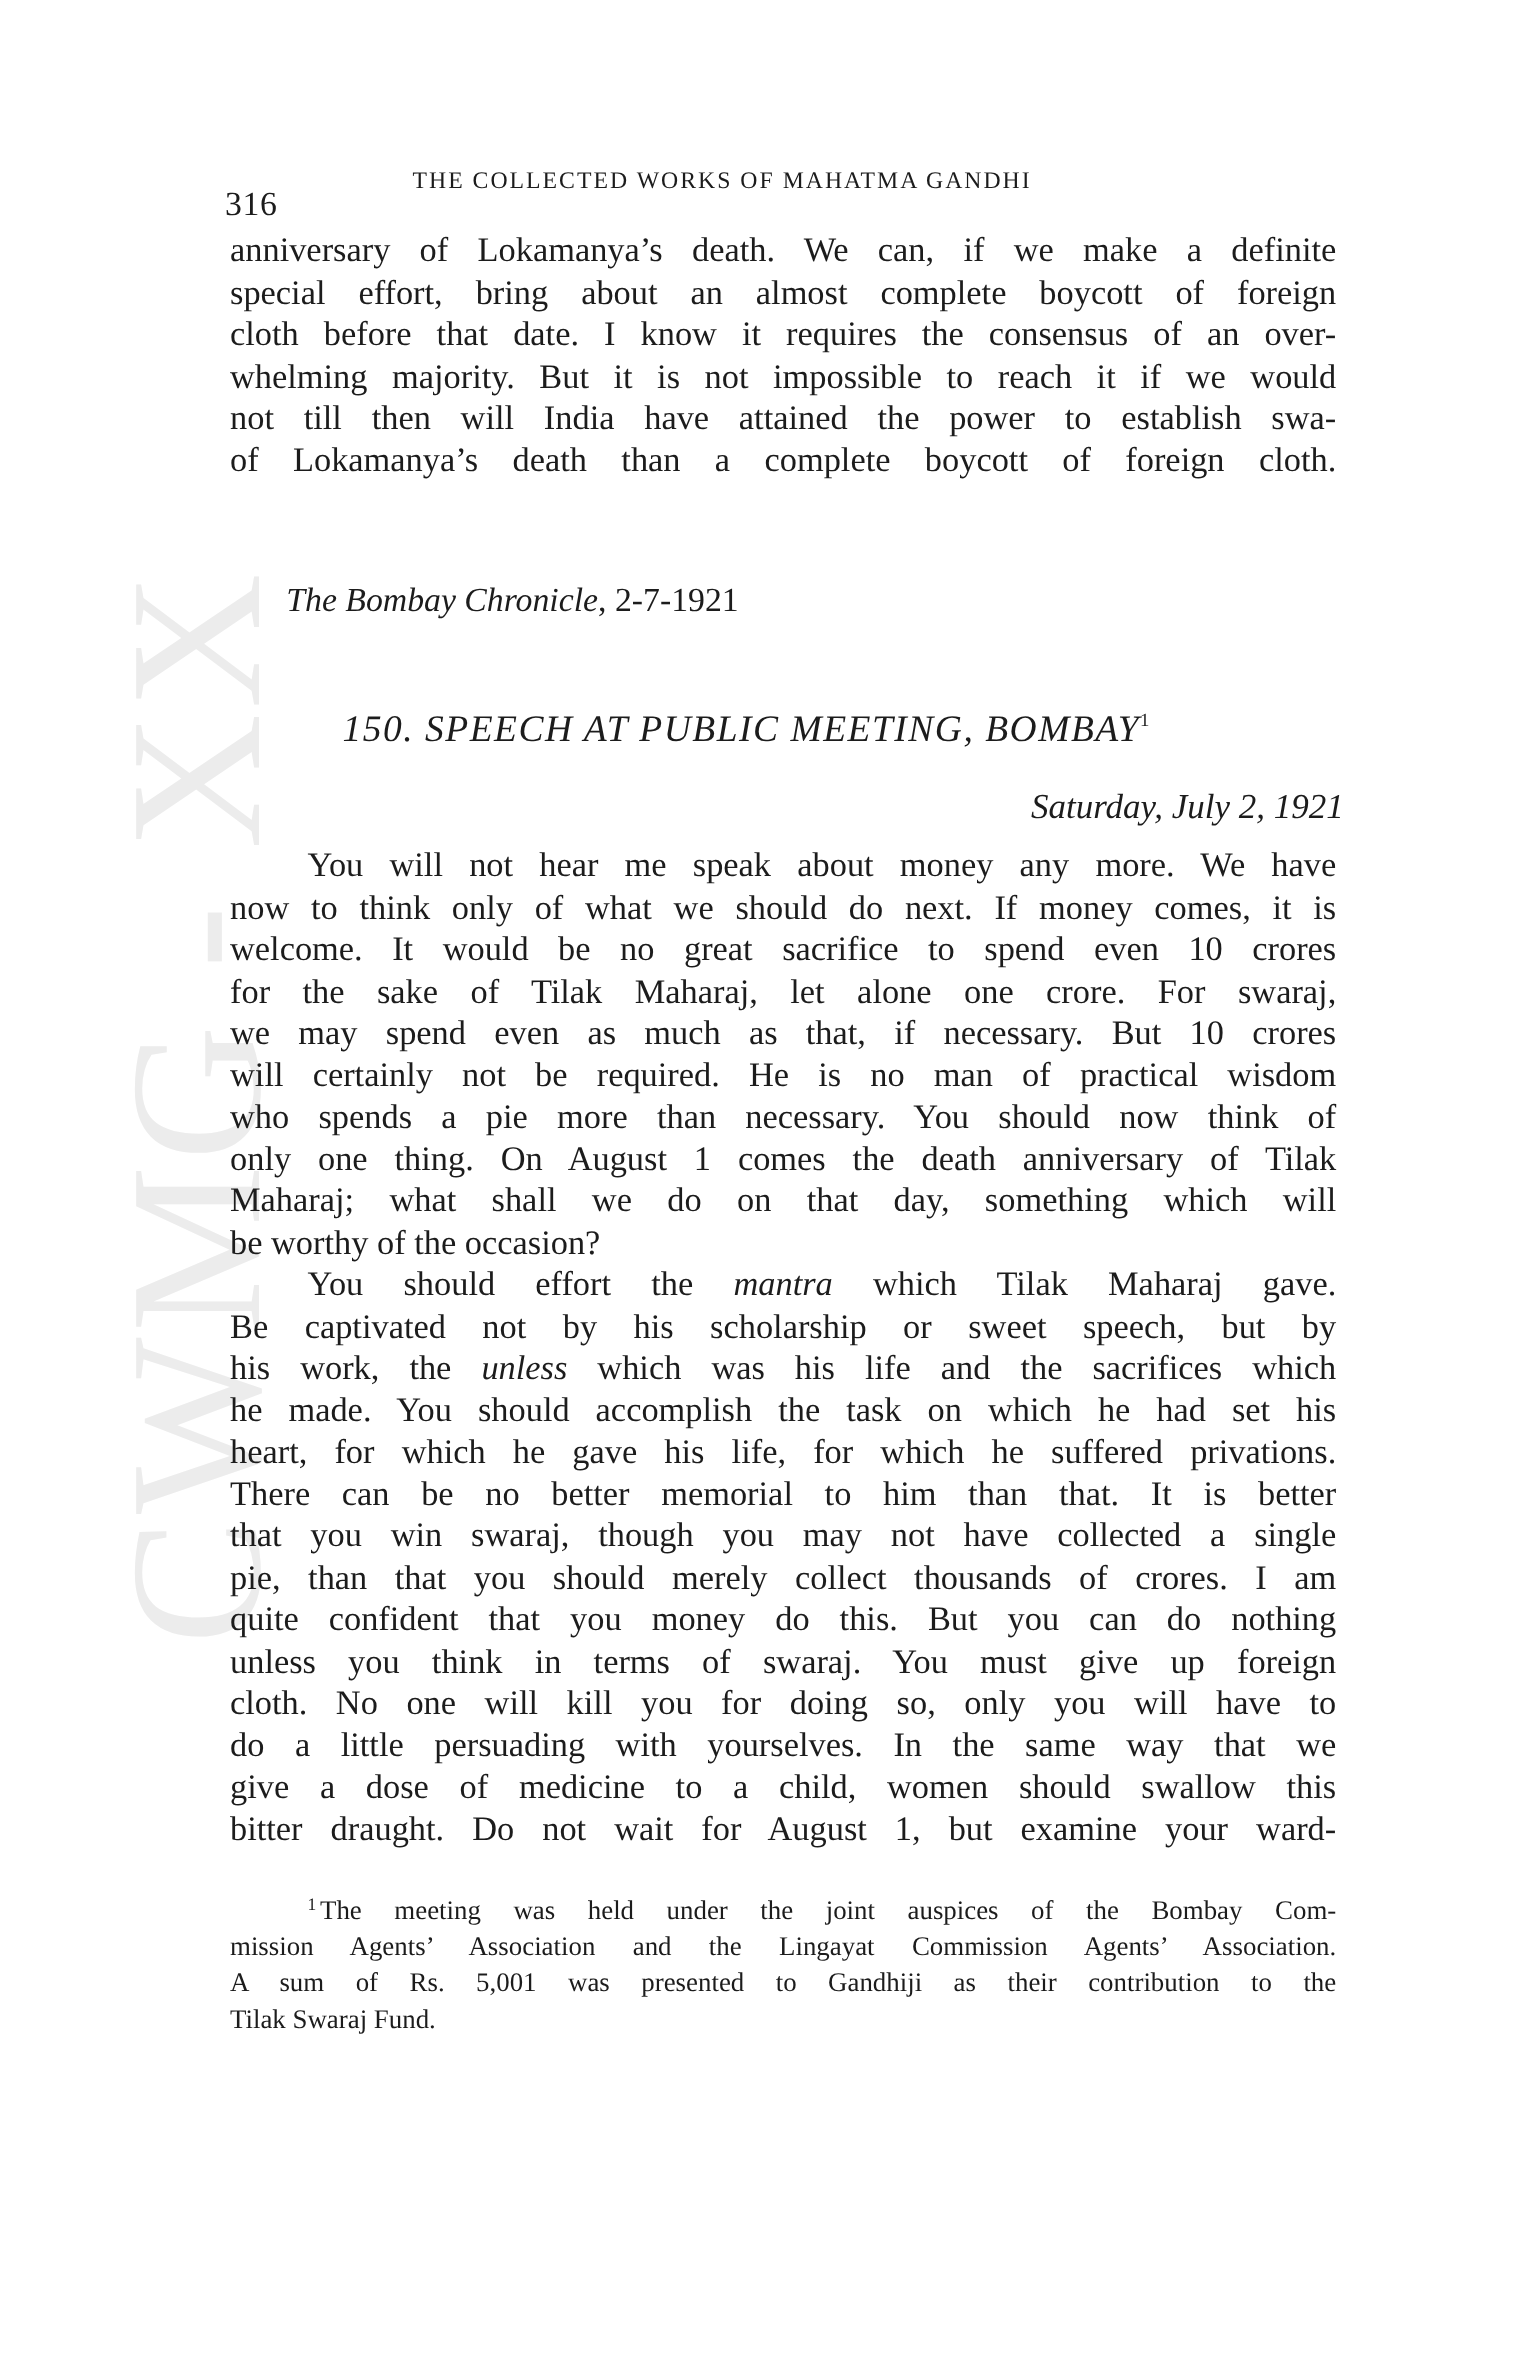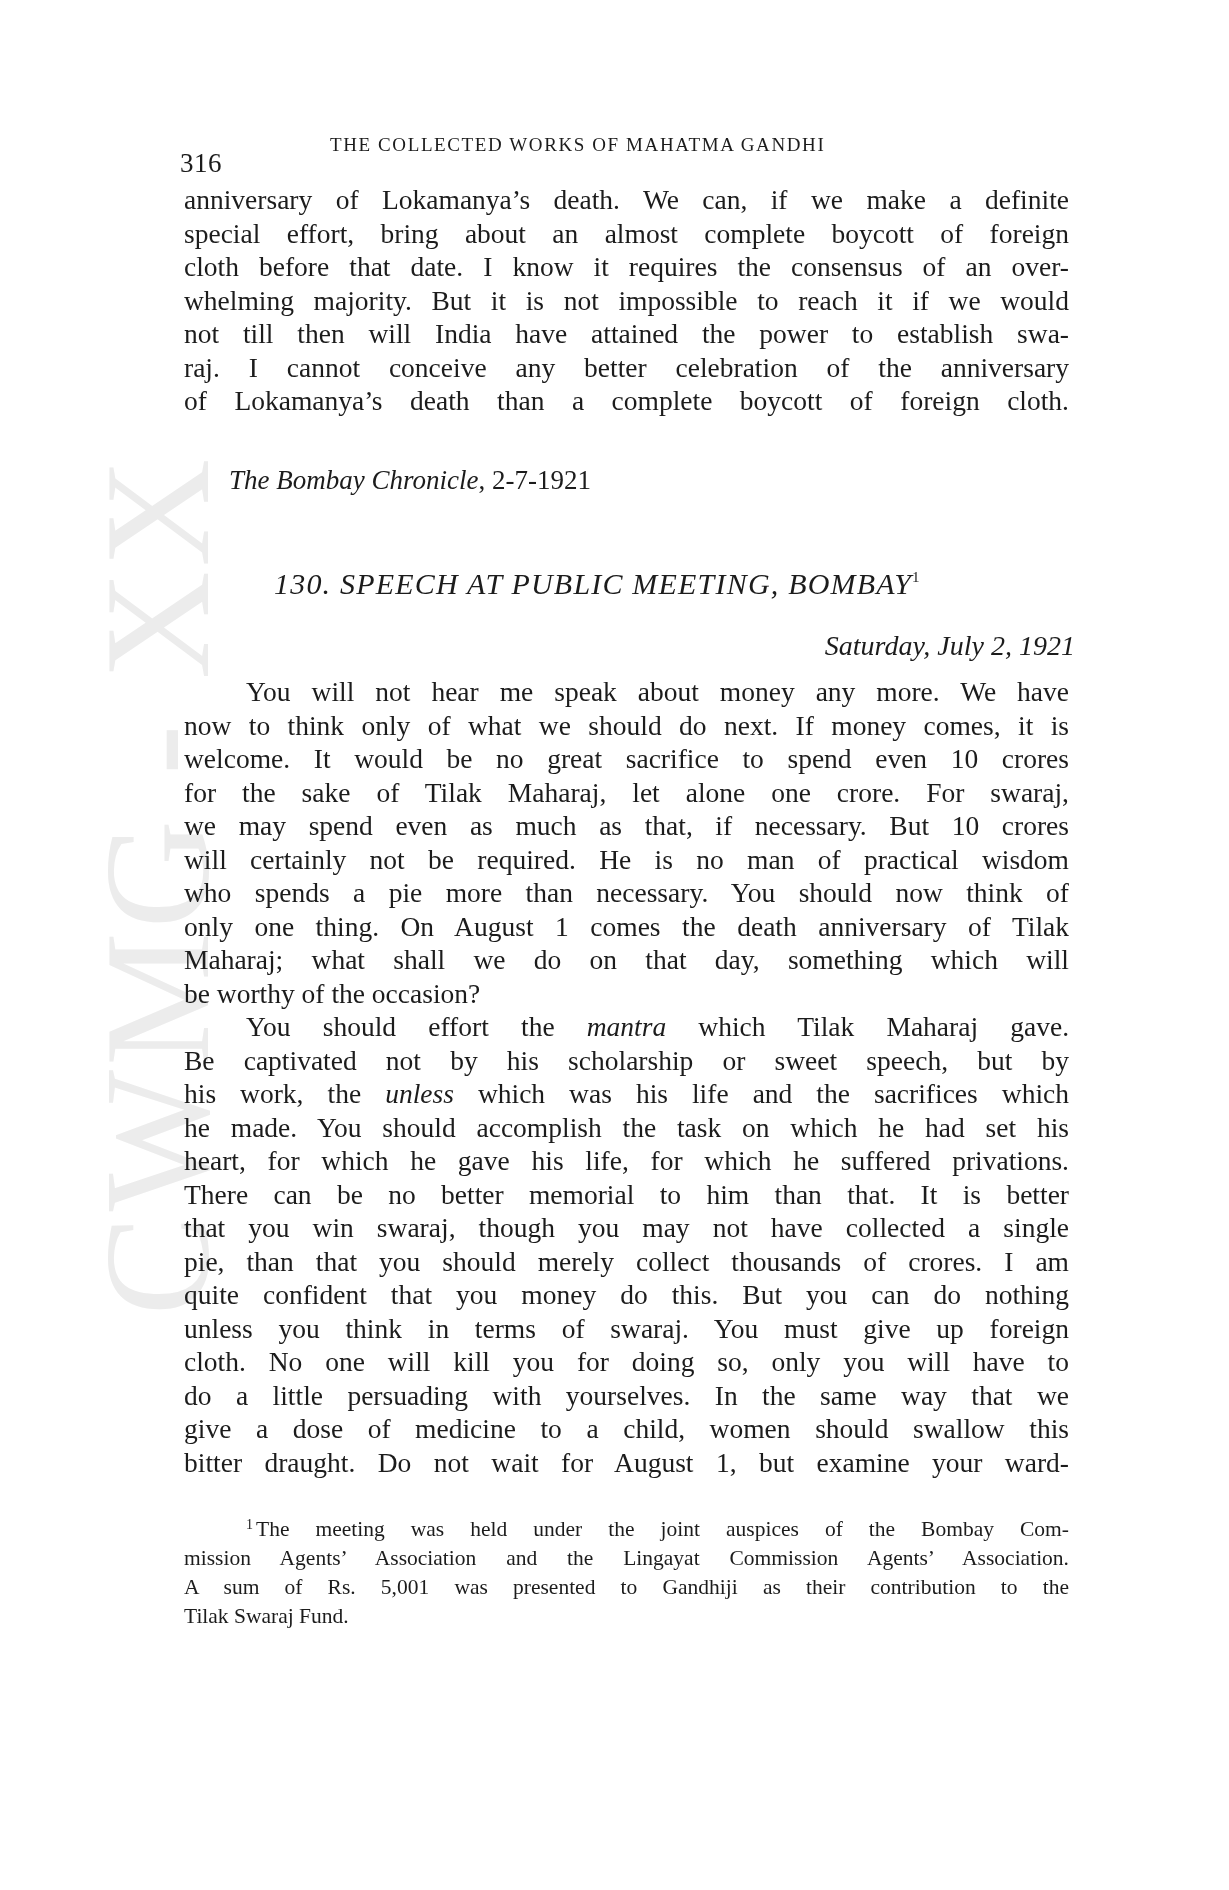--- a/index.html
+++ b/index.html
@@ -146,30 +146,29 @@
     <span class="page-number">316</span>
     <span class="running-title">THE COLLECTED WORKS OF MAHATMA GANDHI</span>
   </div>
 
   <div class="block1 body-text">
     <span class="line">anniversary of Lokamanya’s death. We can, if we make a definite</span>
     <span class="line">special effort, bring about an almost complete  boycott of foreign</span>
     <span class="line">cloth before that date. I know it requires the consensus of an over-</span>
     <span class="line">whelming majority. But it is not impossible to reach it if we would</span>
     <span class="line">not till then will India have attained the power to establish swa-</span>
-    <span class="line">raj. I cannot conceive any better celebration of the anniversary</span>
     <span class="line">of Lokamanya’s death than a complete boycott of foreign cloth.</span>
   </div>
 
   <div class="source">
     <em>The Bombay Chronicle</em><span>, 2-7-1921</span>
   </div>
 
   <div class="heading">
-    <span>130.  SPEECH AT PUBLIC  MEETING, BOMBAY</span><sup>1</sup>
+    <span>150.  SPEECH AT PUBLIC  MEETING, BOMBAY</span><sup>1</sup>
   </div>
 
   <div class="dateline">Saturday, July 2, 1921</div>
 
   <div class="block2 body-text">
     <div>
       <span class="line indent">You will not hear me speak about money any more. We have</span>
       <span class="line">now to think only of what we should do next. If money comes, it is</span>
       <span class="line">welcome. It would be no great sacrifice to spend even 10 crores</span>
       <span class="line">for the sake of Tilak Maharaj, let alone one crore.  For swaraj,</span>

